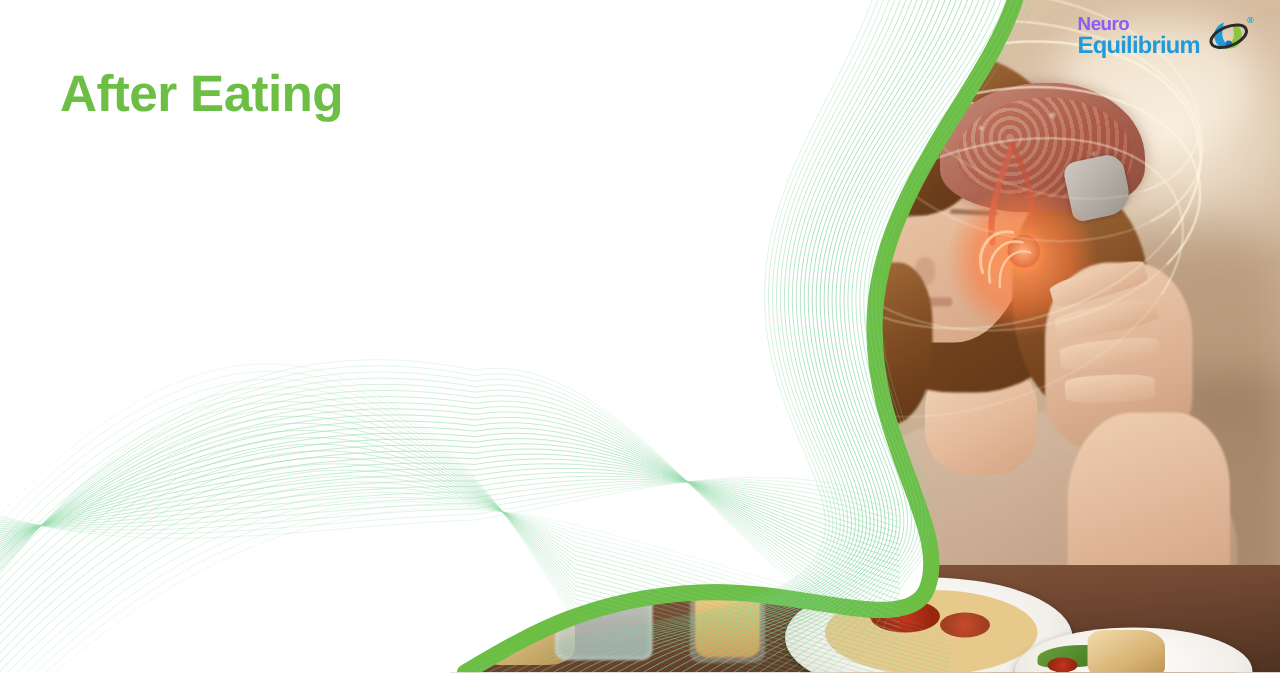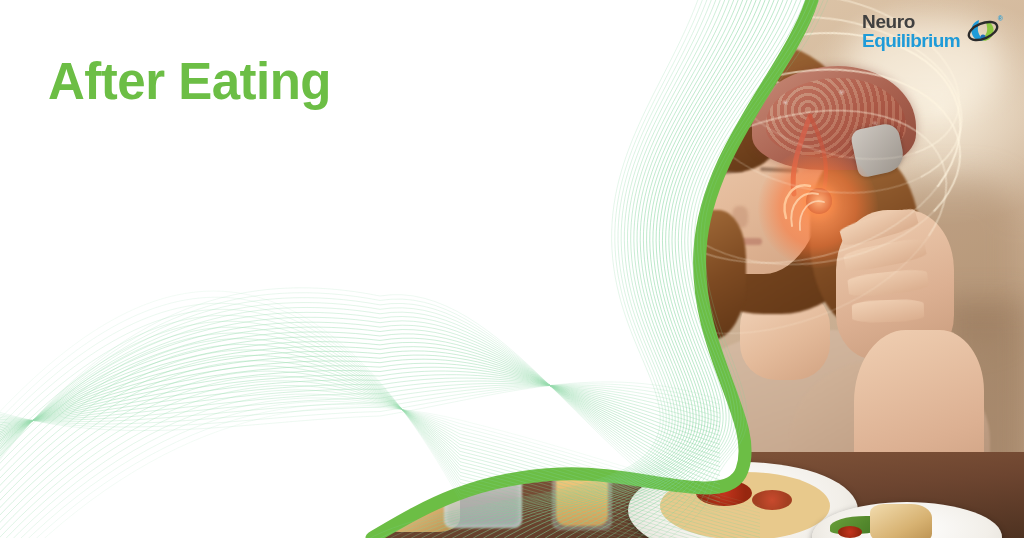--- a/index.html
+++ b/index.html
@@ -195,21 +195,21 @@
     display:block;
     font-size:41px;
     line-height:1.16;
     font-weight:bold;
     letter-spacing:-0.5px;
     color:#13207a;
     white-space:nowrap;
   }
   #headline .line2{
     display:block;
-    font-size:51px;
+    font-size:41px;
     line-height:1.16;
     font-weight:bold;
     letter-spacing:-0.5px;
     color:#6cbe45;
     white-space:nowrap;
   }
 
   
   #logo{
     position:absolute;
@@ -217,23 +217,23 @@
     display:flex;
     align-items:center;
     gap:6px;
   }
   #logo .logo-words{
     display:flex;
     flex-direction:column;
     line-height:1.0;
   }
   #logo .logo-neuro{
-    font-size:19px;
+    font-size:15px;
     font-weight:bold;
-    color:#404040;
+    color:#8b5cf6;
     letter-spacing:-.4px;
   }
   #logo .logo-equilibrium{
     font-size:19px;
     font-weight:bold;
     color:#1f9bd8;
     letter-spacing:-.6px;
   }
   #logo .logo-mark{
     position:relative;

